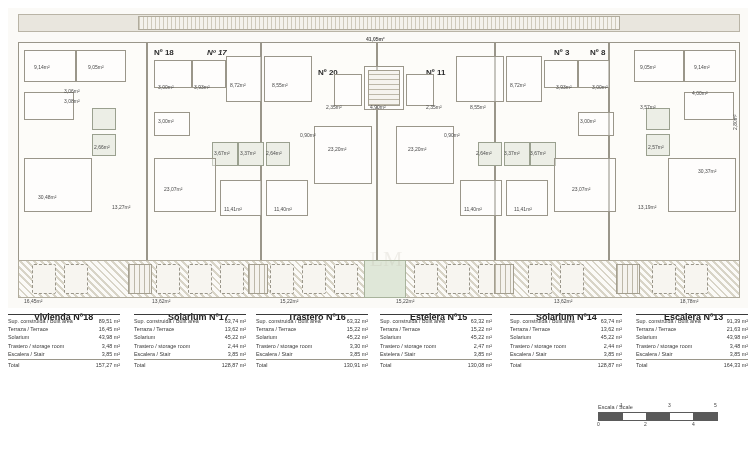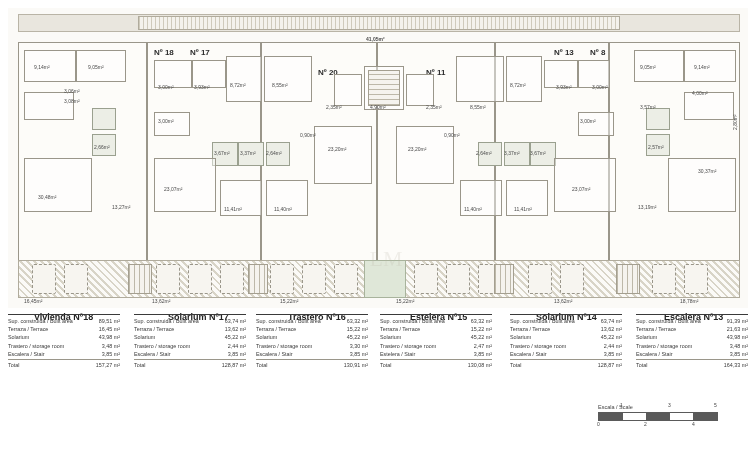--- a/index.html
+++ b/index.html
@@ -65,24 +65,24 @@
 
     <div class="roomline" style="left:10px;top:34px;width:720px;height:218px;background:#fdfcf9;"></div>
 
     <div class="thin" style="left:138px;top:34px;width:2px;height:218px;"></div>
     <div class="thin" style="left:252px;top:34px;width:2px;height:218px;"></div>
     <div class="thin" style="left:368px;top:34px;width:2px;height:218px;"></div>
     <div class="thin" style="left:486px;top:34px;width:2px;height:218px;"></div>
     <div class="thin" style="left:600px;top:34px;width:2px;height:218px;"></div>
 
     <div class="alabel" style="left:146px;top:40px;">Nº 18</div>
-    <div class="alabel" style="left:182px;top:40px;">Nº 17</div>
+    <div class="alabel" style="left:199px;top:40px;font-style:italic;">Nº 17</div>
     <div class="alabel" style="left:310px;top:60px;">Nº 20</div>
     <div class="alabel" style="left:418px;top:60px;">Nº 11</div>
-    <div class="alabel" style="left:546px;top:40px;">Nº 13</div>
+    <div class="alabel" style="left:546px;top:40px;">Nº 3</div>
     <div class="alabel" style="left:582px;top:40px;">Nº 8</div>
 
     <div class="roomline" style="left:16px;top:42px;width:50px;height:30px;"></div>
     <div class="roomline" style="left:68px;top:42px;width:48px;height:30px;"></div>
     <div class="roomline" style="left:146px;top:52px;width:36px;height:26px;"></div>
     <div class="roomline" style="left:184px;top:52px;width:32px;height:26px;"></div>
     <div class="roomline" style="left:218px;top:48px;width:34px;height:44px;"></div>
     <div class="roomline" style="left:256px;top:48px;width:46px;height:44px;"></div>
     <div class="roomline" style="left:326px;top:66px;width:26px;height:30px;"></div>
     <div class="roomline" style="left:356px;top:58px;width:38px;height:42px;"></div>

